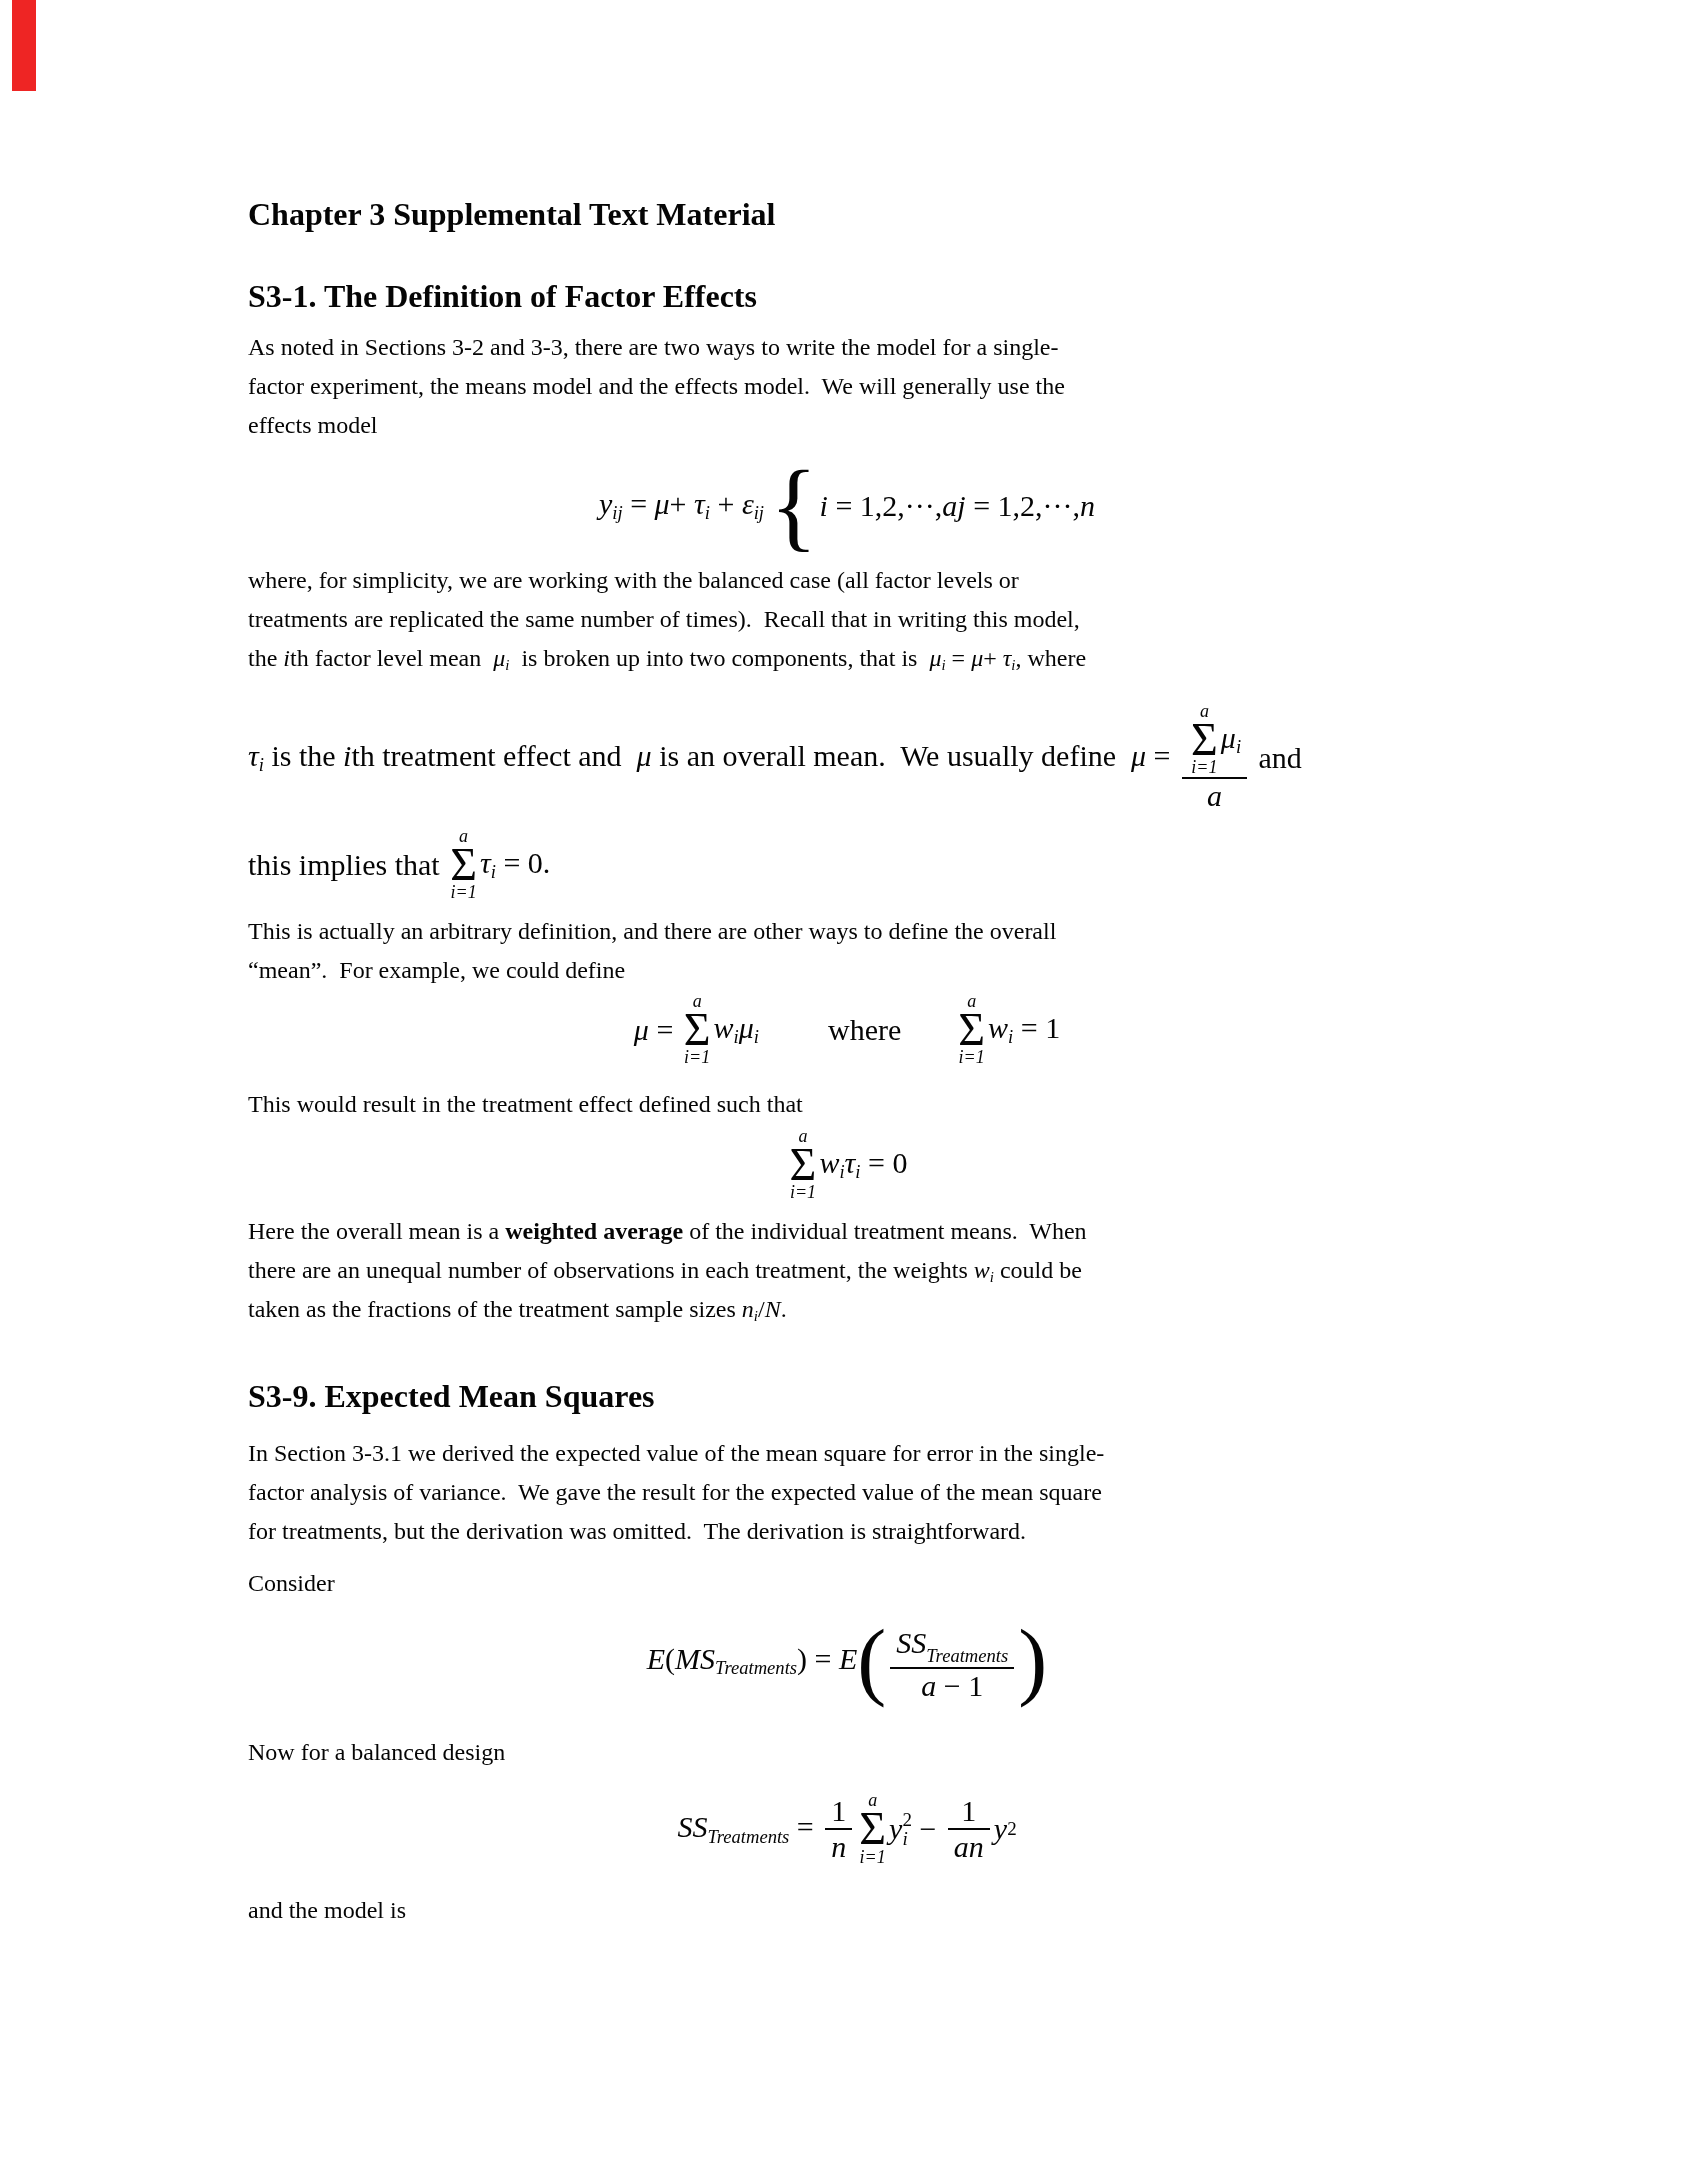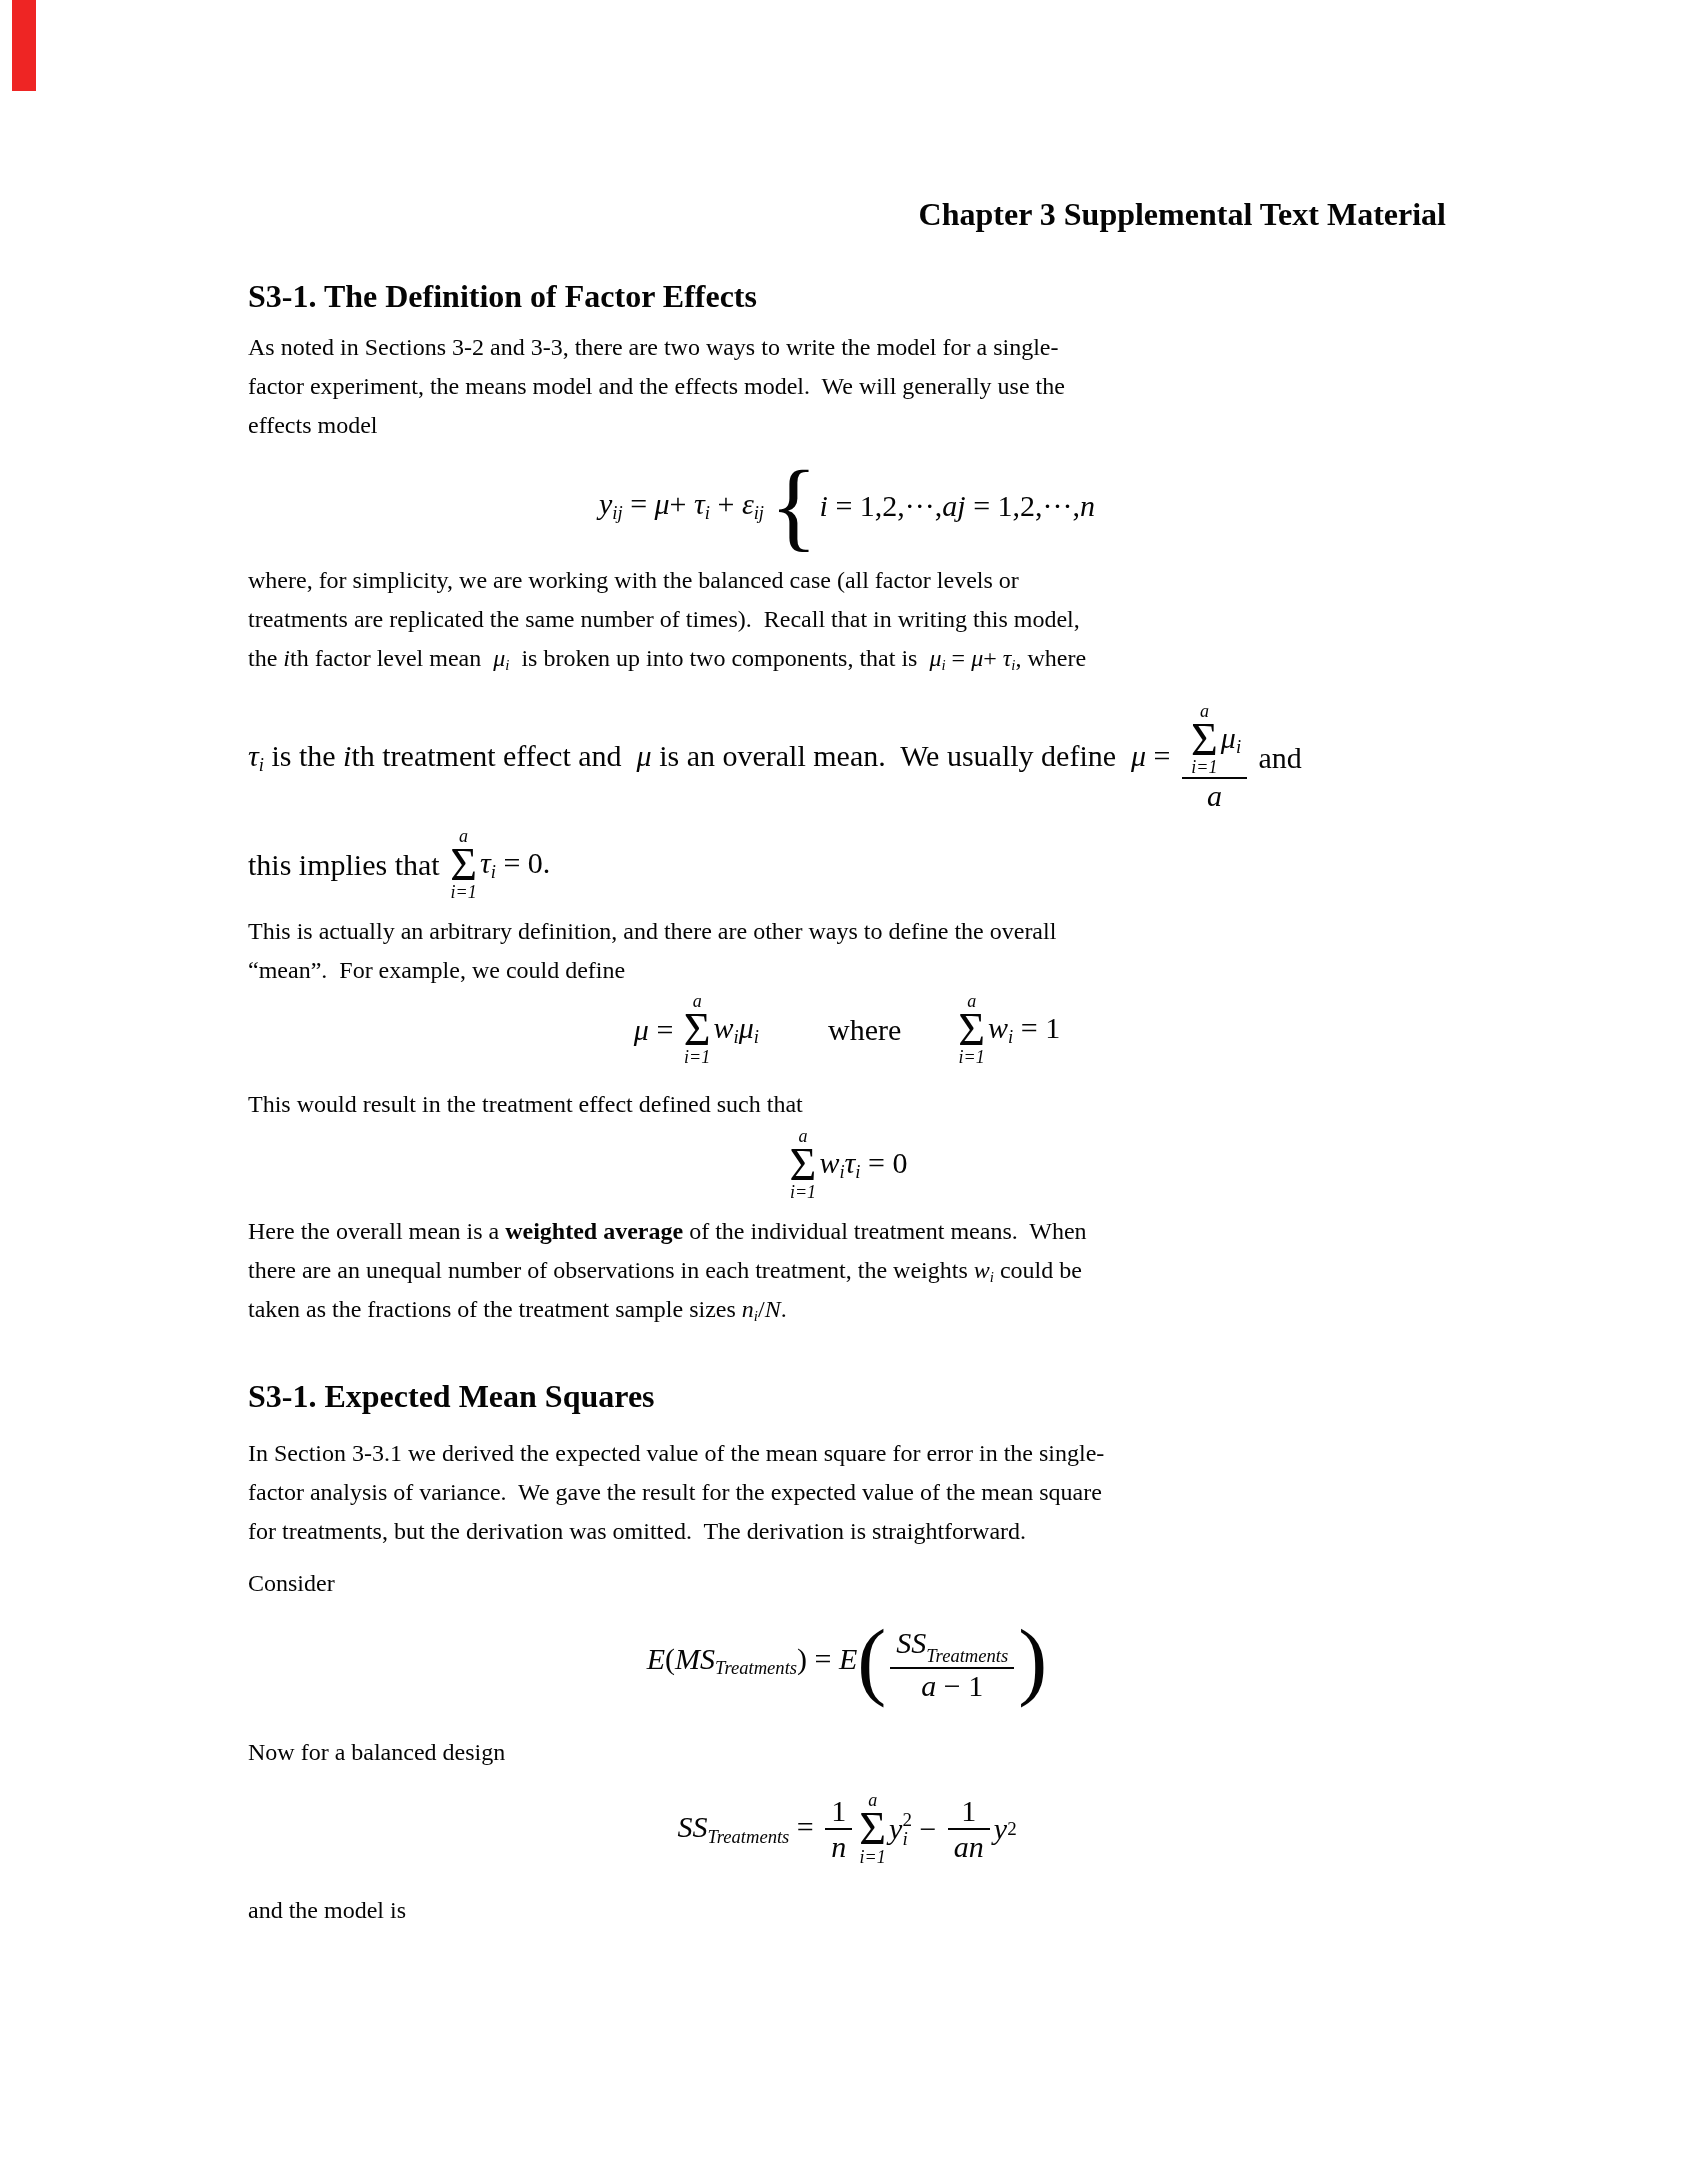--- a/index.html
+++ b/index.html
@@ -2,21 +2,21 @@
 <html><head>
 <meta charset="utf-8">
 <style>
   html,body{margin:0;padding:0;background:#fff;}
   #page{position:relative;width:1683px;height:2178px;background:#ffffff;
         font-family:"Liberation Serif","DejaVu Serif",serif;color:#050505;overflow:hidden;}
   .abs{position:absolute;}
   .tline{white-space:pre;font-size:24px;line-height:39px;height:39px;}
   .plines{left:248px;width:1267px;}
   .heading{font-weight:bold;font-size:32px;white-space:pre;}
-  #title{left:248px;top:196px;width:1198px;text-align:right;font-weight:bold;font-size:32px;}
+  #title{left:248px;top:196px;width:1198px;text-align:left;font-weight:bold;font-size:32px;}
   .frow{left:248px;width:1198px;display:flex;justify-content:center;align-items:center;
         font-size:30px;white-space:pre;}
   .prow{left:248px;display:flex;align-items:center;font-size:30px;white-space:pre;}
   .toks{white-space:pre;}
   .tok-i{font-style:italic;}
   .tok-b{font-weight:bold;text-align:right;}
   .tok-s{font-style:italic;font-size:0.62em;vertical-align:-0.28em;margin-top:27px;}
   .sum{display:inline-flex;flex-direction:column;align-items:center;margin:0 3px;}
   .sum .lim{font-size:18px;line-height:1.05;font-style:italic;}
   .sum .sg{font-size:46px;line-height:0.82;}
@@ -125,21 +125,21 @@
     </span>
     <span class="toks"><span class="tok-i">w</span><span class="tok-s">i</span><span class="tok-i">τ</span><span class="tok-s">i</span><span> = 0</span></span>
   </div>
 
   <div class="abs plines" style="top:1212px;">
     <div class="tline"><span>Here the overall mean is a </span><span class="tok-b">weighted average</span><span> of the individual treatment means.  When</span></div>
     <div class="tline"><span>there are an unequal number of observations in each treatment, the weights </span><span class="tok-i">w</span><span class="tok-s">i</span><span> could be</span></div>
     <div class="tline"><span>taken as the fractions of the treatment sample sizes </span><span class="tok-i">n</span><span class="tok-s">i</span><span>/</span><span class="tok-i">N</span><span>.</span></div>
   </div>
 
-  <div class="abs heading" style="left:248px;top:1378px;">S3-1. Expected Mean Squares</div>
+  <div class="abs heading" style="left:248px;top:1378px;">S3-9. Expected Mean Squares</div>
 
   <div class="abs plines" style="top:1434px;">
     <div class="tline">In Section 3-3.1 we derived the expected value of the mean square for error in the single-</div>
     <div class="tline">factor analysis of variance.  We gave the result for the expected value of the mean square</div>
     <div class="tline">for treatments, but the derivation was omitted.  The derivation is straightforward.</div>
   </div>
 
   <div class="abs tline" style="left:248px;top:1564px;">Consider</div>
 
   <div class="abs frow" style="top:1612px;height:97px;">

